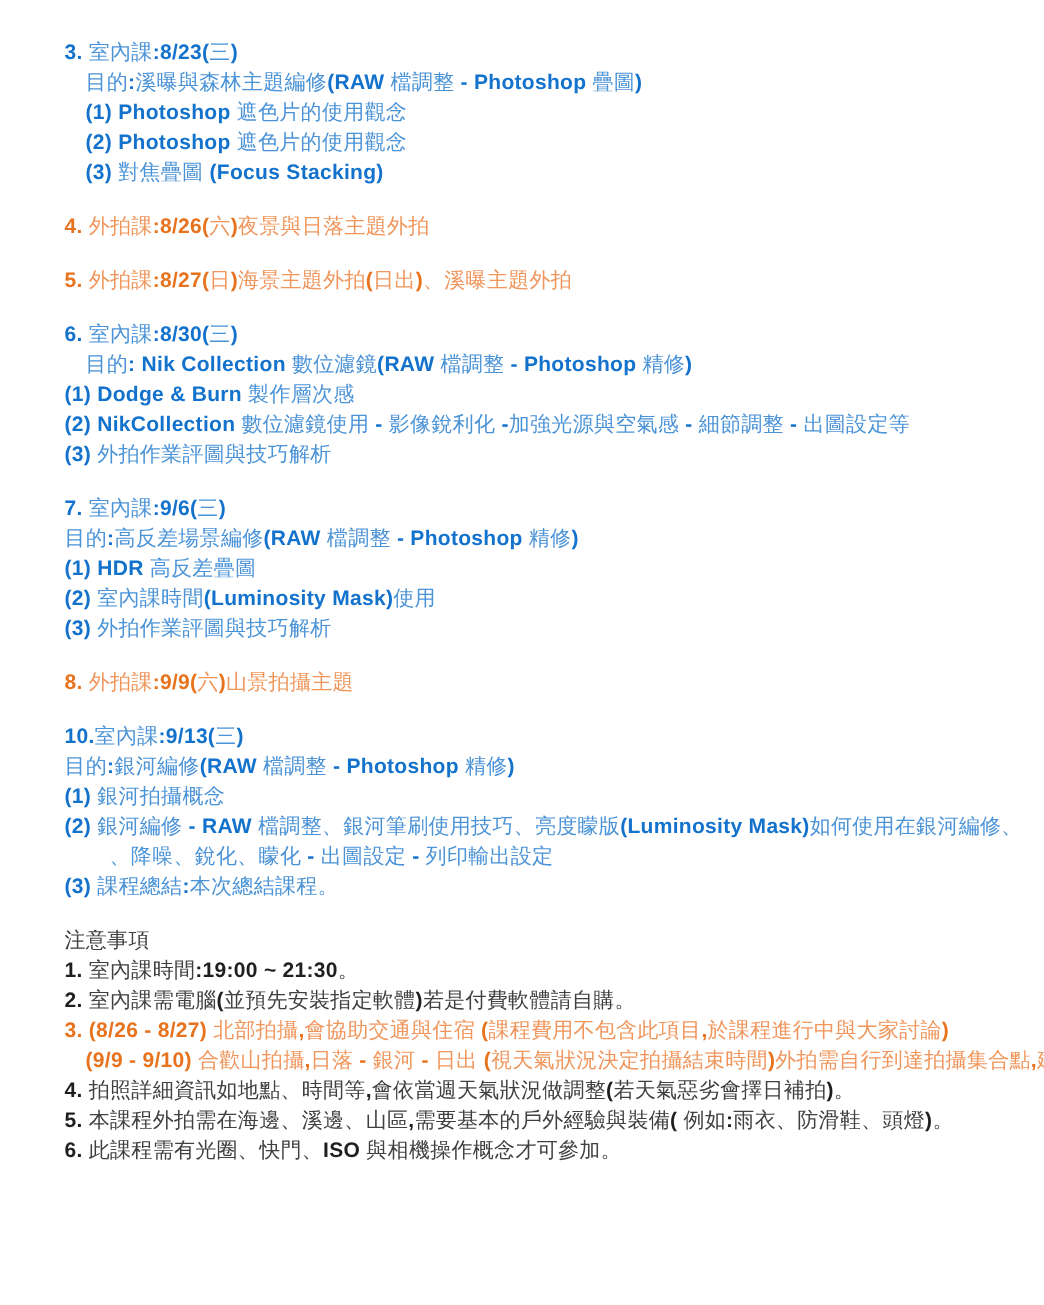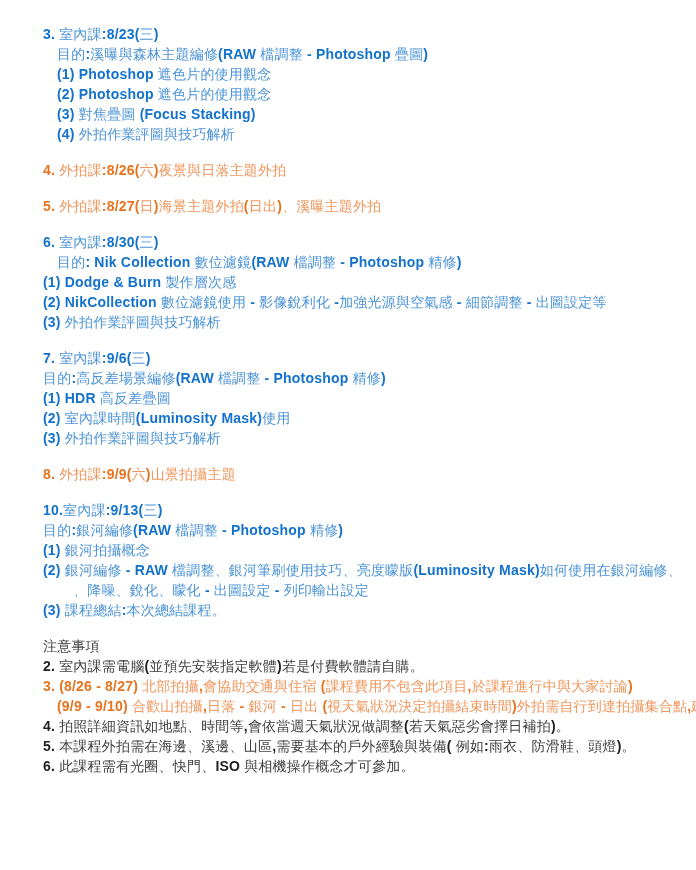--- a/index.html
+++ b/index.html
@@ -40,21 +40,20 @@
 </head>
 <body style="background: rgb(255, 255, 255);">
 
 <div class="page">
     <div class="section">
       <div class="line blue"><span class="ascii">3. </span><span class="cjk">室內課</span><span class="ascii">:8/23(</span><span class="cjk">三</span><span class="ascii">)</span></div>
       <div class="line blue indent1"><span class="cjk">目的</span><span class="ascii">:</span><span class="cjk">溪曝與森林主題編修</span><span class="ascii">(RAW </span><span class="cjk">檔調整</span><span class="ascii"> - Photoshop </span><span class="cjk">疊圖</span><span class="ascii">)</span></div>
       <div class="line blue indent1"><span class="ascii">(1) Photoshop </span><span class="cjk">遮色片的使用觀念</span></div>
       <div class="line blue indent1"><span class="ascii">(2) Photoshop </span><span class="cjk">遮色片的使用觀念</span></div>
       <div class="line blue indent1"><span class="ascii">(3) </span><span class="cjk">對焦疊圖</span><span class="ascii"> (Focus Stacking)</span></div>
-      <div class="line blue indent1"><span class="ascii">(4) </span><span class="cjk">外拍作業評圖與技巧解析</span></div>
     </div>
     <div class="section">
       <div class="line orange"><span class="ascii">4. </span><span class="cjk">外拍課</span><span class="ascii">:8/26(</span><span class="cjk">六</span><span class="ascii">)</span><span class="cjk">夜景與日落主題外拍</span></div>
     </div>
     <div class="section">
       <div class="line orange"><span class="ascii">5. </span><span class="cjk">外拍課</span><span class="ascii">:8/27(</span><span class="cjk">日</span><span class="ascii">)</span><span class="cjk">海景主題外拍</span><span class="ascii">(</span><span class="cjk">日出</span><span class="ascii">)</span><span class="cjk">、溪曝主題外拍</span></div>
     </div>
     <div class="section">
       <div class="line blue"><span class="ascii">6. </span><span class="cjk">室內課</span><span class="ascii">:8/30(</span><span class="cjk">三</span><span class="ascii">)</span></div>
       <div class="line blue indent1"><span class="cjk">目的</span><span class="ascii">: Nik Collection </span><span class="cjk">數位濾鏡</span><span class="ascii">(RAW </span><span class="cjk">檔調整</span><span class="ascii"> - Photoshop </span><span class="cjk">精修</span><span class="ascii">)</span></div>
@@ -75,20 +74,21 @@
     <div class="section">
       <div class="line blue"><span class="ascii">10.</span><span class="cjk">室內課</span><span class="ascii">:9/13(</span><span class="cjk">三</span><span class="ascii">)</span></div>
       <div class="line blue"><span class="cjk">目的</span><span class="ascii">:</span><span class="cjk">銀河編修</span><span class="ascii">(RAW </span><span class="cjk">檔調整</span><span class="ascii"> - Photoshop </span><span class="cjk">精修</span><span class="ascii">)</span></div>
       <div class="line blue"><span class="ascii">(1) </span><span class="cjk">銀河拍攝概念</span></div>
       <div class="line blue"><span class="ascii">(2) </span><span class="cjk">銀河編修</span><span class="ascii"> - RAW </span><span class="cjk">檔調整、銀河筆刷使用技巧、亮度矇版</span><span class="ascii">(Luminosity Mask)</span><span class="cjk">如何使用在銀河編修、</span></div>
       <div class="line blue indent3"><span class="cjk">、降噪、銳化、矇化</span><span class="ascii"> - </span><span class="cjk">出圖設定</span><span class="ascii"> - </span><span class="cjk">列印輸出設定</span></div>
       <div class="line blue"><span class="ascii">(3) </span><span class="cjk">課程總結</span><span class="ascii">:</span><span class="cjk">本次總結課程。</span></div>
     </div>
     <div class="section">
       <div class="line dark"><span class="cjk">注意事項</span></div>
+      <div class="line dark"><span class="ascii">1. </span><span class="cjk">室內課時間</span><span class="ascii">:19:00 ~ 21:30</span><span class="cjk">。</span></div>
       <div class="line dark"><span class="ascii">2. </span><span class="cjk">室內課需電腦</span><span class="ascii">(</span><span class="cjk">並預先安裝指定軟體</span><span class="ascii">)</span><span class="cjk">若是付費軟體請自購。</span></div>
       <div class="line orange"><span class="ascii">3. (8/26 - 8/27) </span><span class="cjk">北部拍攝</span><span class="ascii">,</span><span class="cjk">會協助交通與住宿</span><span class="ascii"> (</span><span class="cjk">課程費用不包含此項目</span><span class="ascii">,</span><span class="cjk">於課程進行中與大家討論</span><span class="ascii">)</span></div>
       <div class="line orange indent1"><span class="ascii">(9/9 - 9/10) </span><span class="cjk">合歡山拍攝</span><span class="ascii">,</span><span class="cjk">日落</span><span class="ascii"> - </span><span class="cjk">銀河</span><span class="ascii"> - </span><span class="cjk">日出</span><span class="ascii"> (</span><span class="cjk">視天氣狀況決定拍攝結束時間</span><span class="ascii">)</span><span class="cjk">外拍需自行到達拍攝集合點</span><span class="ascii">,</span><span class="cjk">建</span></div>
       <div class="line dark"><span class="ascii">4. </span><span class="cjk">拍照詳細資訊如地點、時間等</span><span class="ascii">,</span><span class="cjk">會依當週天氣狀況做調整</span><span class="ascii">(</span><span class="cjk">若天氣惡劣會擇日補拍</span><span class="ascii">)</span><span class="cjk">。</span></div>
       <div class="line dark"><span class="ascii">5. </span><span class="cjk">本課程外拍需在海邊、溪邊、山區</span><span class="ascii">,</span><span class="cjk">需要基本的戶外經驗與裝備</span><span class="ascii">( </span><span class="cjk">例如</span><span class="ascii">:</span><span class="cjk">雨衣、防滑鞋、頭燈</span><span class="ascii">)</span><span class="cjk">。</span></div>
       <div class="line dark"><span class="ascii">6. </span><span class="cjk">此課程需有光圈、快門、</span><span class="ascii">ISO </span><span class="cjk">與相機操作概念才可參加。</span></div>
     </div>
   </div>
 
 </body></html>

